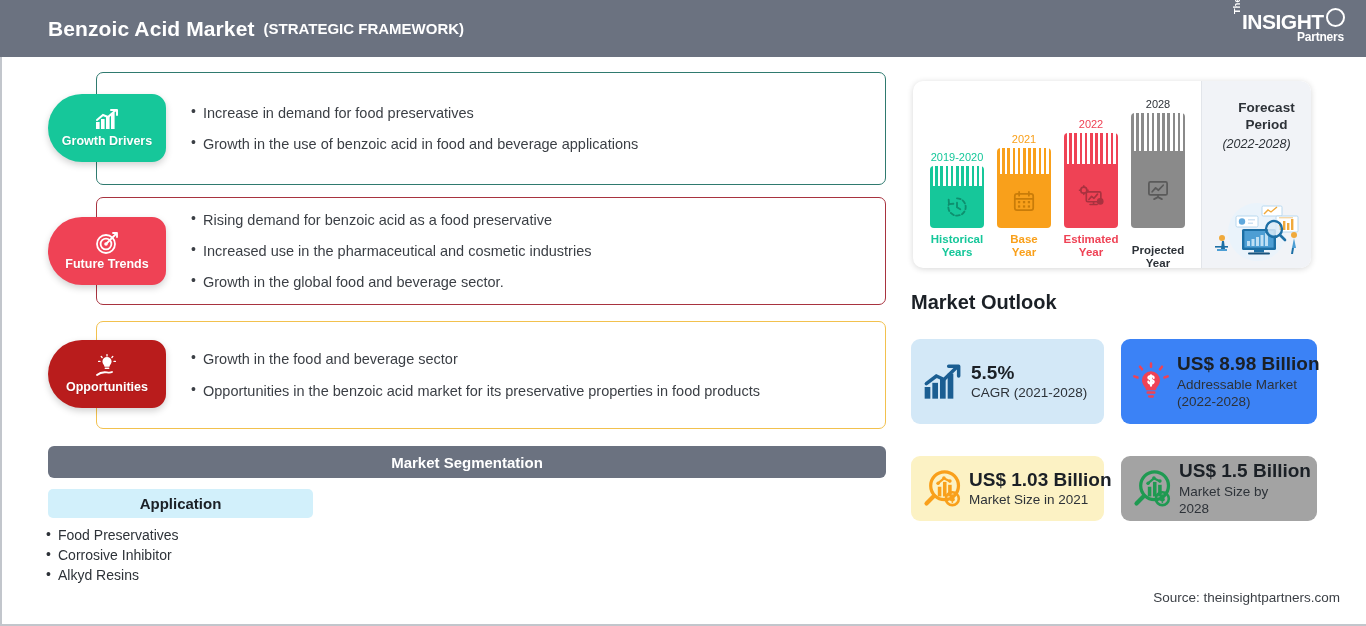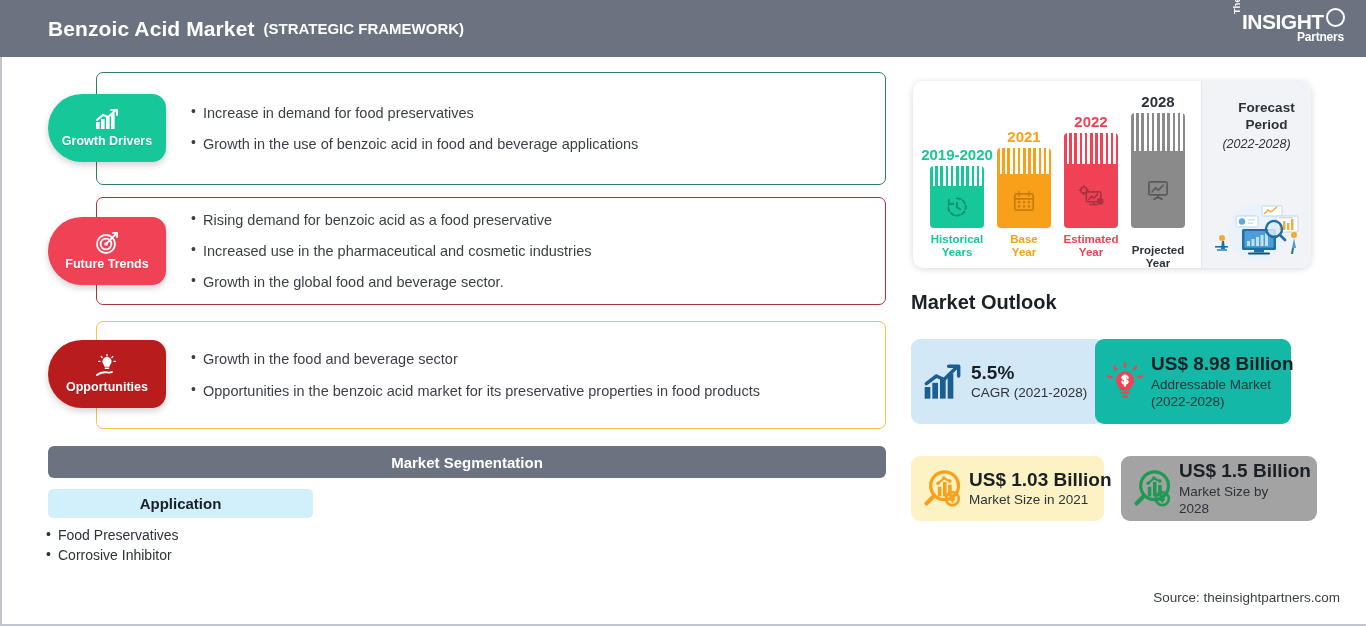--- a/index.html
+++ b/index.html
@@ -188,21 +188,21 @@
   .fbar {
     position: absolute;
     bottom: 40px;
     width: 54px;
   }
   .fbar-year {
     position: absolute;
     bottom: 100%;
     left: 50%; transform: translateX(-50%);
     margin-bottom: 3px;
-    font-size: 15px; font-weight: bold;
+    font-size: 11px; font-weight: normal;
     white-space: nowrap;
     margin-top: 44px;
   }
   .fbar-col {
     width: 100%;
     border-radius: 4px;
     overflow: hidden;
     position: relative;
   }
   .fbar-stripe { width: 100%; }
@@ -358,20 +358,21 @@
       <div class="pillar-item">Growth in the food and beverage sector</div>
       <div class="pillar-item">Opportunities in the benzoic acid market for its preservative properties in food products</div>
     </div>
   </div>
 
   <div class="seg-header">Market Segmentation</div>
   <div class="seg-sub">Application</div>
   <div class="seg-items">
     <div class="seg-item">Food Preservatives</div>
     <div class="seg-item">Corrosive Inhibitor</div>
+    <div class="seg-item">Alkyd Resins</div>
   </div>
 
   <div class="forecast">
     <div class="forecast-bars">
 
       <div class="fbar" id="fbar-0" style="left:17px;">
         <div class="fbar-year" id="fyear-0" style="color: rgb(22, 199, 154);">2019-2020</div>
         <div class="fbar-col" id="fcol-0" style="height: 62px;">
           <div class="fbar-stripe" id="fstripe-0" style="height: 20px; background: repeating-linear-gradient(90deg, rgb(22, 199, 154) 0px, rgb(22, 199, 154) 2.6px, rgba(255, 255, 255, 0.78) 2.6px, rgba(255, 255, 255, 0.78) 5.2px);"></div>
           <div class="fbar-solid" id="fsolid-0" style="height: 42px; background: rgb(22, 199, 154);">
@@ -506,21 +507,21 @@
       </g>
       <path d="M3 13 L9 8.4 L13.6 10.5 L21.4 3" stroke="#1b5e92" stroke-width="2.1" fill="none" stroke-linecap="round"></path>
       <path d="M16.4 2.6 L22.4 2.6 L22.4 8.4" stroke="#1b5e92" stroke-width="2.1" fill="none" stroke-linecap="round" stroke-linejoin="round"></path>
     </svg>
     <div class="ocard-text">
       <div class="ocard-big">5.5%</div>
       <div class="ocard-small">CAGR (2021-2028)</div>
     </div>
   </div>
 
-  <div class="ocard" id="ocard-1" style="left: 1095px; top: 339px; width: 196px; height: 85px; background: #14b8a6;">
+  <div class="ocard" id="ocard-1" style="left: 1121px; top: 339px; width: 196px; height: 85px; background: #3b82f6;">
     <svg class="ocard-icon" width="40" height="40" viewBox="0 0 24 24">
       <path d="M12 5.6 a5.4 5.4 0 0 1 5.4 5.4 c0 2.8-2.1 3.8-2.5 6 h-5.8 c-.4-2.2-2.5-3.2-2.5-6 A5.4 5.4 0 0 1 12 5.6 z" fill="#ef4255"></path>
       <rect x="9.3" y="17.6" width="5.4" height="1.5" rx=".7" fill="#ef4255"></rect>
       <rect x="10.2" y="20" width="3.6" height="1.4" rx=".7" fill="#ef4255"></rect>
       <path d="M12 .9 v2 M5.4 2.8 l1.2 1.6 M18.6 2.8 l-1.2 1.6 M2 8.6 l1.9.7 M22 8.6 l-1.9.7" stroke="#ef4255" stroke-width="1.5" stroke-linecap="round"></path>
       <path d="M12 8 v6.2 M13.6 9.6 c0-.8-.8-1.2-1.6-1.2 s-1.6.4-1.6 1.2 s3.2 1 3.2 2.1 c0 .8-.8 1.2-1.6 1.2 s-1.6-.4-1.6-1.2" stroke="#fff" stroke-width="1.3" fill="none" stroke-linecap="round"></path>
     </svg>
     <div class="ocard-text">
       <div class="ocard-big">US$ 8.98 Billion</div>
       <div class="ocard-small" style="white-space:normal;max-width:125px;">Addressable Market (2022-2028)</div>

